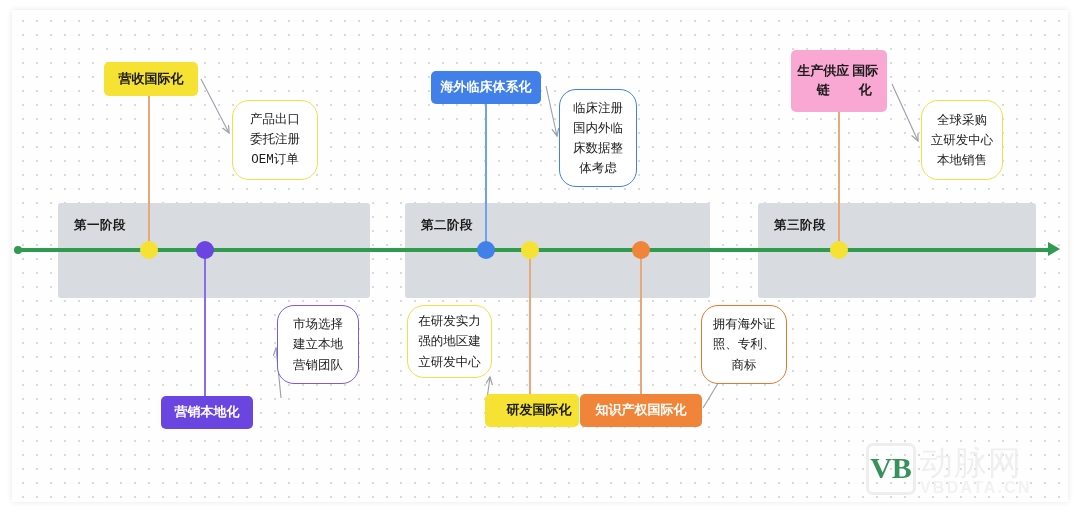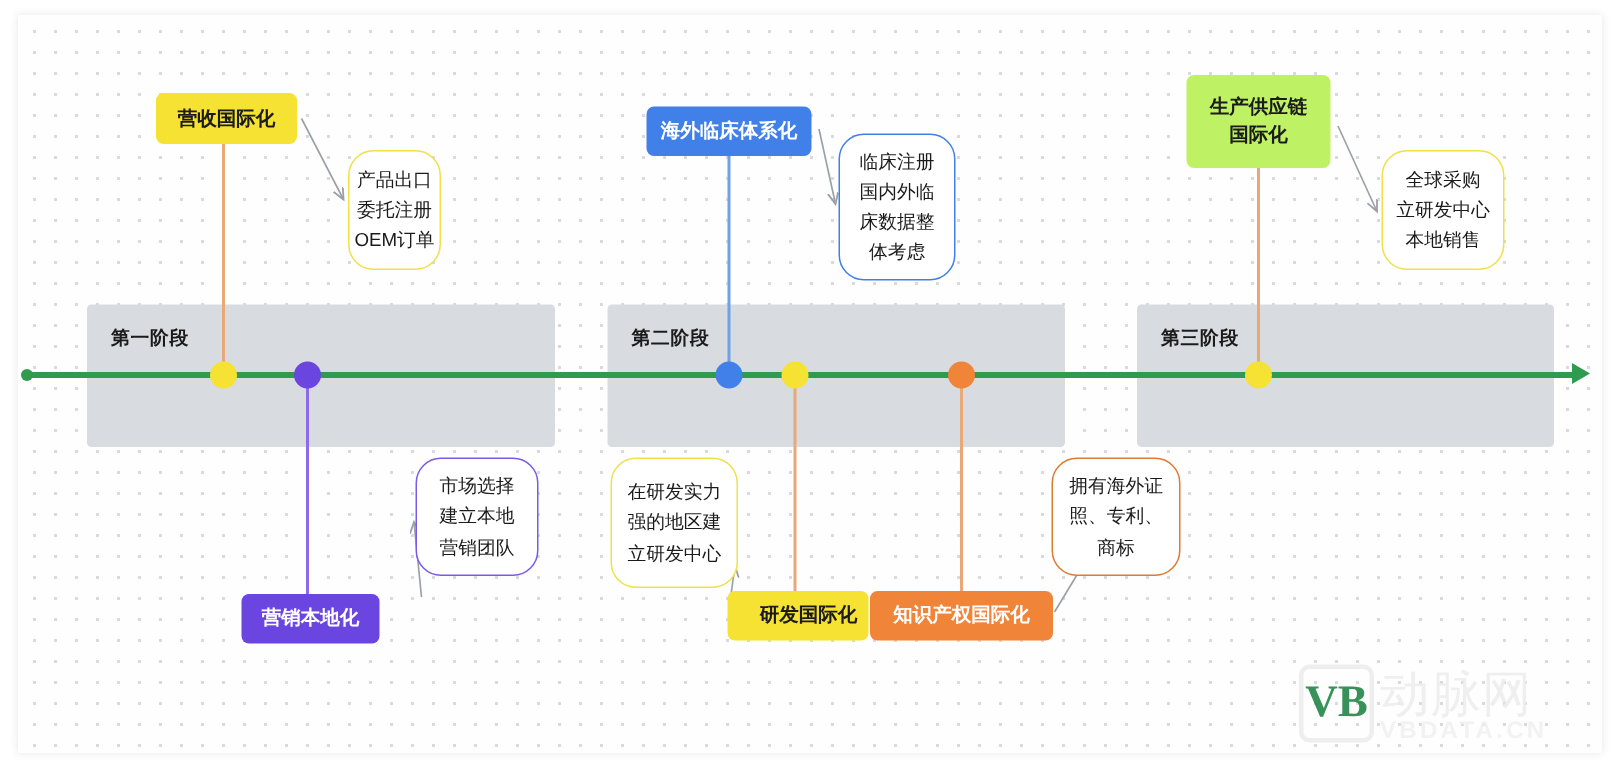--- a/index.html
+++ b/index.html
@@ -140,45 +140,45 @@
   <div class="pill" style="left:104px;top:62px;width:94px;height:34px;background:#f5e232;">营收国际化</div>
 
   <div class="pill white" style="left:431px;top:71px;width:110px;height:33px;background:#4080e8;">海外临床体系化</div>
 
   <div class="pill white" style="left:161px;top:396px;width:92px;height:33px;background:#6a45e0;">营销本地化</div>
 
   <div class="pill" style="left:485px;top:394px;width:94px;height:33px;background:#f5e232;padding-left:20px;">研发国际化</div>
 
   <div class="pill white" style="left:580px;top:394px;width:122px;height:33px;background:#f08438;">知识产权国际化</div>
 
-  <div class="pill" style="left:791px;top:50px;width:96px;height:62px;background:#bef264;flex-direction:column;">
+  <div class="pill" style="left:791px;top:50px;width:96px;height:62px;background:#f9a8d4;flex-direction:row;">
     <div>生产供应链</div>
     <div>国际化</div>
   </div>
 
-  <div class="callout" style="left:232px;top:100px;width:62px;height:80px;border-color:#f0e04a;">
+  <div class="callout" style="left:232px;top:100px;width:86px;height:80px;border-color:#f0e04a;font-family:Liberation Mono, monospace;">
     <div>产品出口</div>
     <div>委托注册</div>
     <div>OEM订单</div>
   </div>
 
   <div class="callout" style="left:277px;top:305px;width:82px;height:79px;border-color:#7a5ae8;">
     <div>市场选择</div>
     <div>建立本地</div>
     <div>营销团队</div>
   </div>
 
   <div class="callout" style="left:559px;top:89px;width:78px;height:98px;border-color:#4080e8;">
     <div>临床注册</div>
     <div>国内外临</div>
     <div>床数据整</div>
     <div>体考虑</div>
   </div>
 
-  <div class="callout" style="left:407px;top:305px;width:85px;height:87px;border-color:#f0e04a;">
+  <div class="callout" style="left:407px;top:305px;width:85px;height:73px;border-color:#f0e04a;">
     <div>在研发实力</div>
     <div>强的地区建</div>
     <div>立研发中心</div>
   </div>
 
   <div class="callout" style="left:701px;top:305px;width:86px;height:79px;border-color:#e07a30;">
     <div>拥有海外证</div>
     <div>照、专利、</div>
     <div>商标</div>
   </div>

